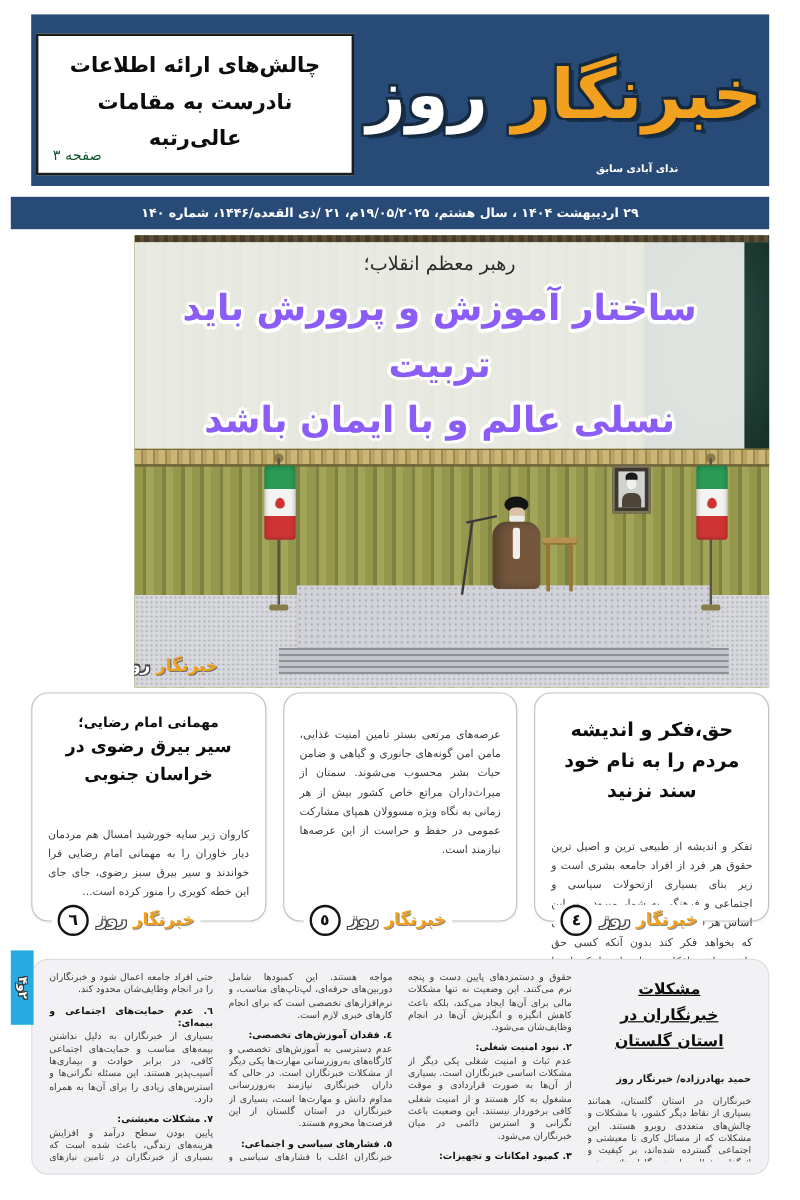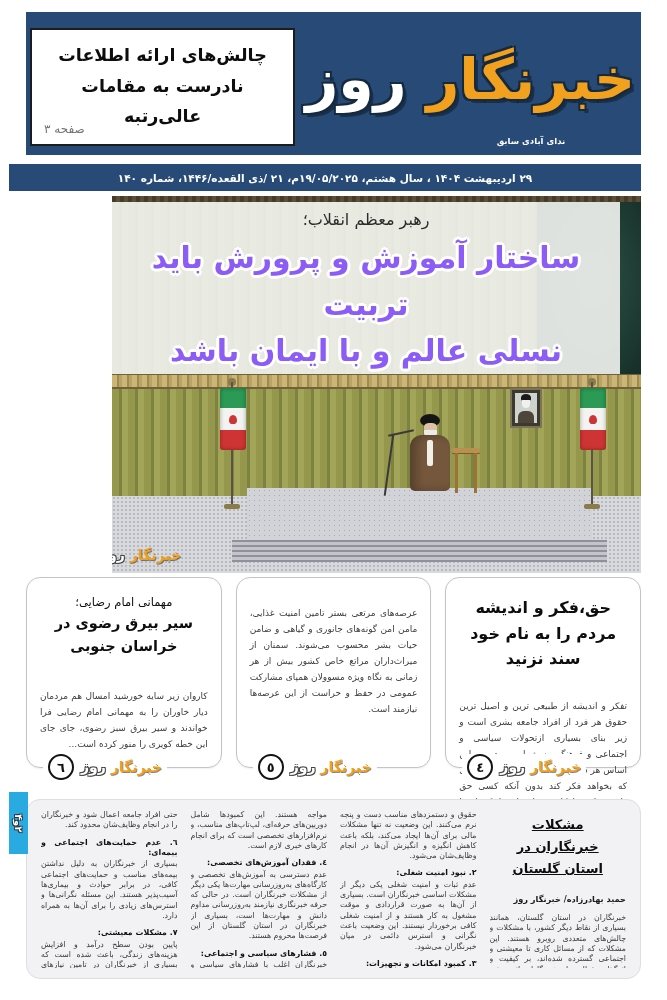--- a/index.html
+++ b/index.html
@@ -13,21 +13,21 @@
           font-size: 57px; font-weight: bold; letter-spacing: -2px; line-height: 130px; white-space: nowrap; }
   .logo-main { color: #f2a11f;
        text-shadow: -2px -2px 0 #15293f, 2px -2px 0 #15293f, -2px 2px 0 #15293f, 2px 2px 0 #15293f, 4px 4px 0 rgba(0,0,0,.35); }
   .logo-accent { color: #ffffff;
        text-shadow: -2px -2px 0 #15293f, 2px -2px 0 #15293f, -2px 2px 0 #15293f, 2px 2px 0 #15293f, 4px 4px 0 rgba(0,0,0,.35); }
   .tagline { position: absolute; top: 124px; left: 430px; width: 150px; text-align: center;
              color: #ffffff; font-size: 8.5px; font-weight: bold; }
   .topbox { position: absolute; top: 16px; left: auto; right: 346px; width: 265px; height: 118px;
             background: #ffffff; border: 2px solid #1c1c1c; padding: 10px 10px 4px 10px; }
   .topbox-title { text-align: center; font-weight: bold; color: #0d0d0d; font-size: 17.5px; line-height: 1.75; }
-  .topbox-page { position: absolute; bottom: 8px; left: 12px; font-size: 12px; color: #737373; text-align: right; }
+  .topbox-page { position: absolute; bottom: 8px; left: 12px; font-size: 12px; color: #14532d; text-align: right; }
 
   
   .datebar { width: 632px; height: 27px; margin-top: 9px; background: #274b76;
              display: flex; align-items: center; justify-content: center;
              color: #fff; font-size: 10.5px; font-weight: bold; }
 
   
   .lead-photo { position: relative; width: 529px; height: 377px; margin-top: 5px; overflow: hidden;
                 background: repeating-linear-gradient(90deg, #95984c 0 7px, #7e8240 7px 10px, #a2a557 10px 16px); }
   .photo-topstrip { position: absolute; top: 0; left: 0; right: 0; height: 6px;
@@ -89,21 +89,21 @@
              background: rgba(239,241,238,0.92); text-align: center; padding-top: 8px; }
   .kicker { font-size: 16px; color: #2b2b2b; margin-bottom: 6px; }
   .headline { font-size: 30px; font-weight: bold; color: #8b5cf6; line-height: 1.55; letter-spacing: -0.5px;
       text-shadow: -2px -2px 0 #fff, 2px -2px 0 #fff, -2px 2px 0 #fff, 2px 2px 0 #fff, 0 -3px 0 #fff, 0 3px 0 #fff, -3px 0 0 #fff, 3px 0 0 #fff; }
   .headline span { display: block; }
 
   
   .teasers { display: flex; direction: rtl; gap: 14px; width: 615px; margin-top: 4px; }
   .teaser { position: relative; flex: 1; height: 191px; background: #fff; border: 1.5px solid #c3c3cb;
             border-radius: 14px; padding: 17px 13px 10px 13px; box-shadow: 0 1px 2px rgba(0,0,0,.06); }
-  .teaser-kicker { text-align: center; font-weight: normal; font-size: 11.5px; color: #0d0d0d; margin-bottom: 3px; }
+  .teaser-kicker { text-align: center; font-weight: bold; font-size: 11.5px; color: #0d0d0d; margin-bottom: 3px; }
   .teaser-title { text-align: center; font-weight: bold; font-size: 14.5px; color: #0d0d0d; line-height: 1.6; }
   .teaser-body { margin-top: 10px; font-size: 9px; color: #3c3c3c; line-height: 1.78; text-align: justify; }
   .teaser .badge { position: absolute; bottom: -13px; right: auto; left: 16px; background: #fff; padding: 0 5px; }
   .t-right .teaser-title { font-size: 16px; }
   .t-right .teaser-body { margin-top: 26px; }
   .t-left .teaser-body { margin-top: 30px; }
 
   
   .bottom { position: relative; width: 615px; height: 180px; margin-top: 31px;
             background: #f2f2f5; border: 1px solid #dddde2; border-radius: 14px; padding: 10px 14px; }
@@ -254,31 +254,31 @@
     <div class="bt-cols">
 
       <div class="bt-col">
         <h3 class="bt-title">مشکلات خبرنگاران در استان گلستان</h3>
         <div class="bt-byline">حمید بهادرزاده/ خبرنگار روز</div>
         <p>خبرنگاران در استان گلستان، همانند بسیاری از نقاط دیگر کشور، با مشکلات و چالش‌های متعددی روبرو هستند. این مشکلات که از مسائل کاری تا معیشتی و اجتماعی گسترده شده‌اند، بر کیفیت و اثرگذاری فعالیت‌های خبرنگاران تاثیر منفی می‌گذارند. در زیر به برخی از مهم‌ترین مشکلات خبرنگاران در استان گلستان اشاره می‌شود:</p>
 
       </div>
 
       <div class="bt-col">
-        <p>حقوق و دستمزدهای مناسب دست و پنجه نرم می‌کنند. این وضعیت نه تنها مشکلات مالی برای آن‌ها ایجاد می‌کند، بلکه باعث کاهش انگیزه و انگیزش آن‌ها در انجام وظایف‌شان می‌شود.</p>
+        <p>حقوق و دستمزدهای پایین دست و پنجه نرم می‌کنند. این وضعیت نه تنها مشکلات مالی برای آن‌ها ایجاد می‌کند، بلکه باعث کاهش انگیزه و انگیزش آن‌ها در انجام وظایف‌شان می‌شود.</p>
         <h4>۲. نبود امنیت شغلی:</h4>
         <p>عدم ثبات و امنیت شغلی یکی دیگر از مشکلات اساسی خبرنگاران است. بسیاری از آن‌ها به صورت قراردادی و موقت مشغول به کار هستند و از امنیت شغلی کافی برخوردار نیستند. این وضعیت باعث نگرانی و استرس دائمی در میان خبرنگاران می‌شود.</p>
         <h4>۳. کمبود امکانات و تجهیزات:</h4>
 
       </div>
 
       <div class="bt-col">
         <p>مواجه هستند. این کمبودها شامل دوربین‌های حرفه‌ای، لپ‌تاپ‌های مناسب، و نرم‌افزارهای تخصصی است که برای انجام کارهای خبری لازم است.</p>
         <h4>٤. فقدان آموزش‌های تخصصی:</h4>
-        <p>عدم دسترسی به آموزش‌های تخصصی و کارگاه‌های به‌روزرسانی مهارت‌ها یکی دیگر از مشکلات خبرنگاران است. در حالی که حرفه خبرنگاری نیازمند به‌روزرسانی مداوم دانش و مهارت‌ها است، بسیاری از خبرنگاران در استان گلستان از این فرصت‌ها محروم هستند.</p>
+        <p>عدم دسترسی به آموزش‌های تخصصی و کارگاه‌های به‌روزرسانی مهارت‌ها یکی دیگر از مشکلات خبرنگاران است. در حالی که داران خبرنگاری نیازمند به‌روزرسانی مداوم دانش و مهارت‌ها است، بسیاری از خبرنگاران در استان گلستان از این فرصت‌ها محروم هستند.</p>
         <h4>٥. فشارهای سیاسی و اجتماعی:</h4>
         <p>خبرنگاران اغلب با فشارهای سیاسی و اجتماعی روبرو هستند که بر آزادی و استقلال آن‌ها تاثیر می‌گذارد. این فشارها می‌تواند از سوی نهادهای دولتی، گروه‌های ذینفع یا</p>
       </div>
 
       <div class="bt-col">
         <p>حتی افراد جامعه اعمال شود و خبرنگاران را در انجام وظایف‌شان محدود کند.</p>
         <h4>٦. عدم حمایت‌های اجتماعی و بیمه‌ای:</h4>
         <p>بسیاری از خبرنگاران به دلیل نداشتن بیمه‌های مناسب و حمایت‌های اجتماعی کافی، در برابر حوادث و بیماری‌ها آسیب‌پذیر هستند. این مسئله نگرانی‌ها و استرس‌های زیادی را برای آن‌ها به همراه دارد.</p>
         <h4>۷. مشکلات معیشتی:</h4>
         <p>پایین بودن سطح درآمد و افزایش هزینه‌های زندگی، باعث شده است که بسیاری از خبرنگاران در تامین نیازهای اساسی خود و خانواده‌شان با مشکلات جدی مواجه شوند. این وضعیت تاثیر مستقیمی بر کیفیت زندگی و کار آن‌ها دارد.</p>

